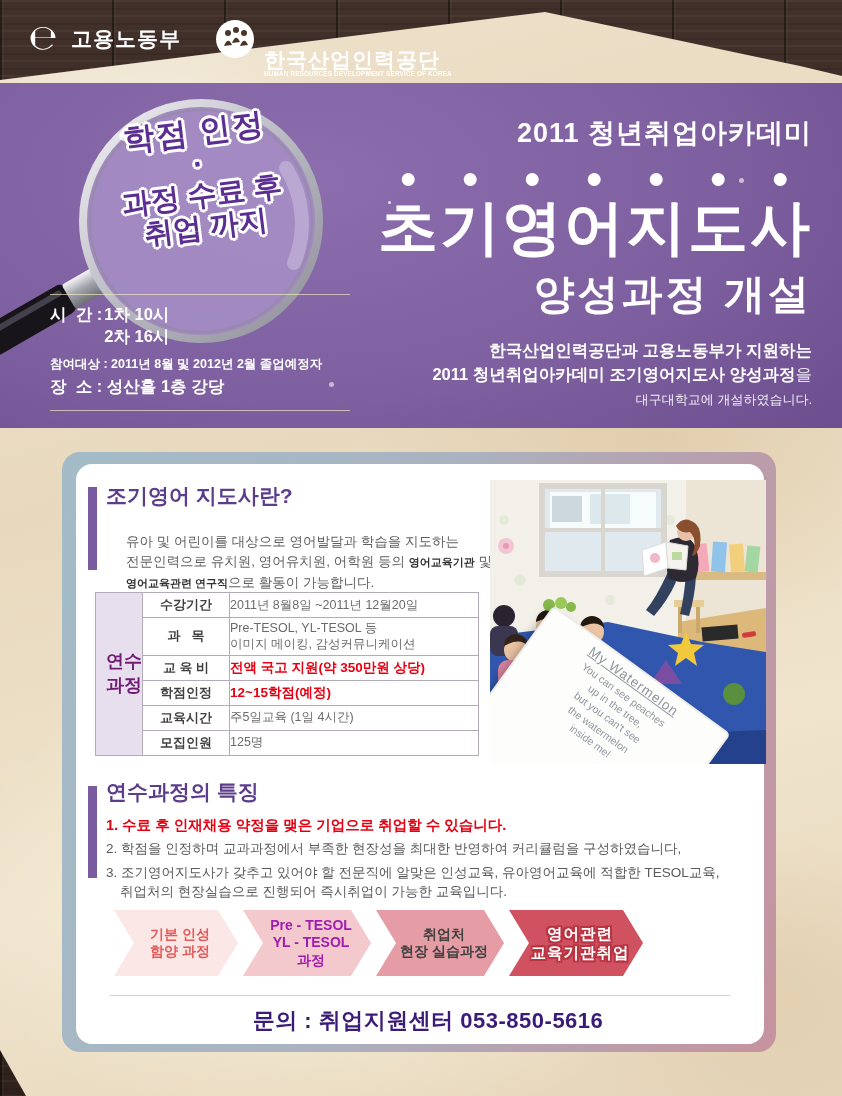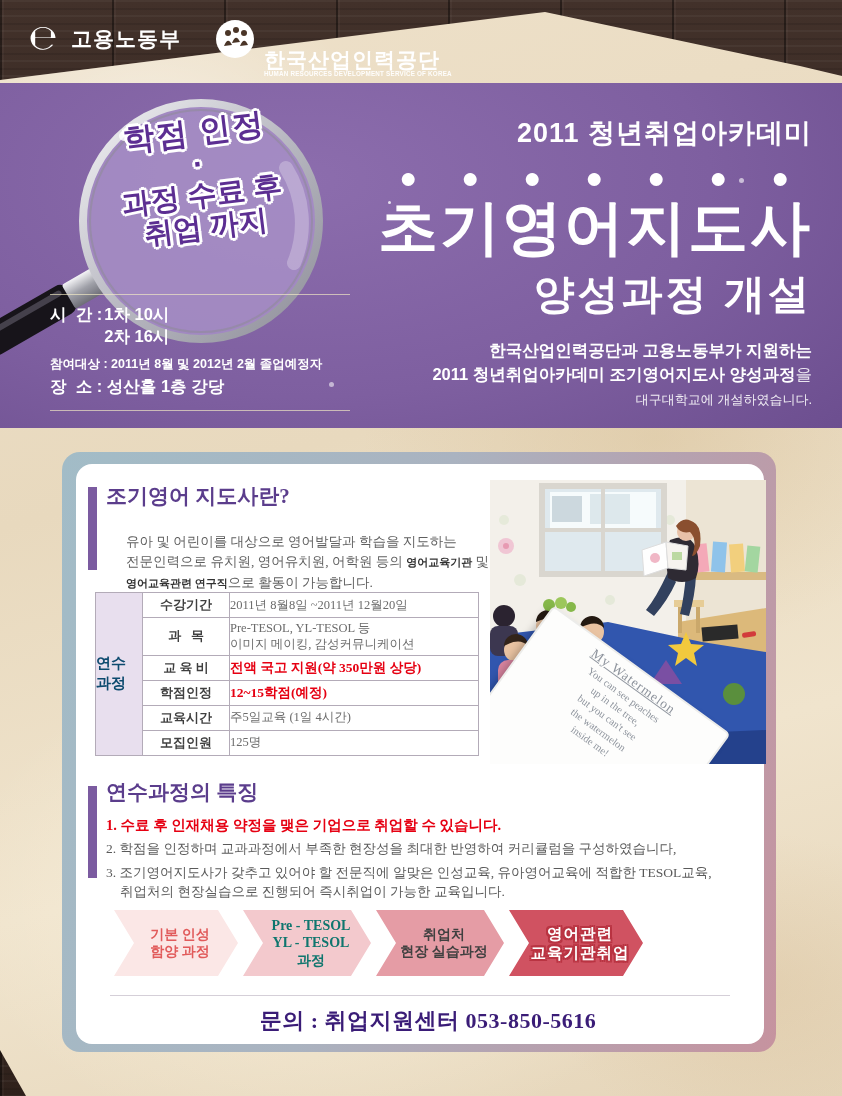--- a/index.html
+++ b/index.html
@@ -61,29 +61,29 @@
   .recruit-target{font-size:12.5px;font-weight:bold;margin-top:8px;}
   .recruit-place{font-size:16.5px;font-weight:bold;margin-top:3px;}
   .support{position:absolute;right:30px;top:256px;text-align:right;line-height:1.45;}
   .support-1{font-size:16.5px;font-weight:bold;}
   .support-2{font-size:16.5px;font-weight:bold;}
   .support-2 .tail{font-weight:normal;opacity:.85;}
   .support-3{font-size:13px;opacity:.9;margin-top:4px;}
   
   .card-backing{position:absolute;left:62px;top:452px;width:714px;height:600px;border-radius:18px;
     background:linear-gradient(105deg,#a2bcc7 0%,#aab3c0 45%,#b5a2b0 70%,#c6939f 100%);}
-  .card{position:absolute;left:76px;top:464px;width:688px;height:580px;background:#fff;border-radius:16px;font-family:Liberation Serif, serif;}
+  .card{position:absolute;left:76px;top:464px;width:688px;height:580px;background:#fff;border-radius:16px;}
   .vbar{position:absolute;width:9px;background:#7b5ba0;}
   .sec-heading{position:absolute;margin:0;font-size:21px;font-weight:bold;color:#5b3d8c;letter-spacing:0;}
   .about-body{position:absolute;left:30px;top:54px;width:386px;font-size:13.5px;color:#5f5f5f;line-height:1.55;margin-left:20px;}
   .about-body b{color:#323232;font-size:11px;}
   
   table.course{position:absolute;left:19px;top:128px;width:384px;border-collapse:collapse;table-layout:fixed;}
   table.course th,table.course td{border:1px solid #b3abb8;padding:2px 0;}
-  td.group{background:#e8dfee;width:46px;text-align:left;font-weight:bold;color:#0c4a6e;font-size:15px;line-height:1.3;}
+  td.group{background:#e8dfee;width:46px;text-align:right;font-weight:bold;color:#701a75;font-size:18px;line-height:1.3;}
   th.rlabel{width:86px;font-size:13px;color:#3f3f3f;text-align:center;font-weight:bold;}
   td.rvalue{font-size:12.5px;color:#6b6b6b;padding-left:12px;line-height:1.3;}
   tr.h1{height:25px;} tr.h2{height:36px;} 
   td.red{color:#e60012;font-weight:bold;font-size:13.5px;}
   
   .photo{position:absolute;left:414px;top:16px;width:276px;height:284px;overflow:hidden;background:#f2efe9;}
   .board{
     position:absolute;left:64px;top:128px;width:215px;height:170px;background:#fdfdfc;
     transform:rotate(36deg);transform-origin:0 0;border-radius:3px;
     box-shadow:0 0 0 2px #ececea, -4px 4px 8px rgba(0,0,0,.25);
@@ -97,21 +97,21 @@
   .feat.red{color:#e60012;font-weight:bold;font-size:14.5px;}
   
   .flow{position:absolute;left:38px;top:446px;display:flex;gap:5px;}
   .step{
     height:66px;display:flex;flex-direction:column;align-items:center;justify-content:center;
     clip-path:polygon(0 0,calc(100% - 20px) 0,100% 50%,calc(100% - 20px) 100%,0 100%,20px 50%);
     font-weight:bold;line-height:1.25;padding-left:8px;box-sizing:border-box;
   }
   .step .l{font-size:14px;}
   .step1{width:124px;background:#fbe7e6;color:#e15b5b;}
-  .step2{width:128px;background:#f3c9cd;color:#0f766e;}
+  .step2{width:128px;background:#f3c9cd;color:#a21caf;}
   .step3{width:128px;background:#e59ca5;color:#404040;}
   .step4{width:134px;background:#d05261;color:#fff;}
   .step4 .l{font-size:15.5px;letter-spacing:1px;
     text-shadow:-2px -2px 0 #b93442,2px -2px 0 #b93442,-2px 2px 0 #b93442,2px 2px 0 #b93442,0 -2px 0 #b93442,0 2px 0 #b93442,-2px 0 0 #b93442,2px 0 0 #b93442;}
   .divider{position:absolute;left:34px;top:531px;width:620px;height:1px;background:#d5cfd8;}
   .contact{position:absolute;left:0;top:542px;width:100%;text-align:center;padding-left:16px;box-sizing:border-box;
     font-size:22px;font-weight:bold;color:#3a1c77;letter-spacing:.5px;}
 </style>
 </head>
 <body>

